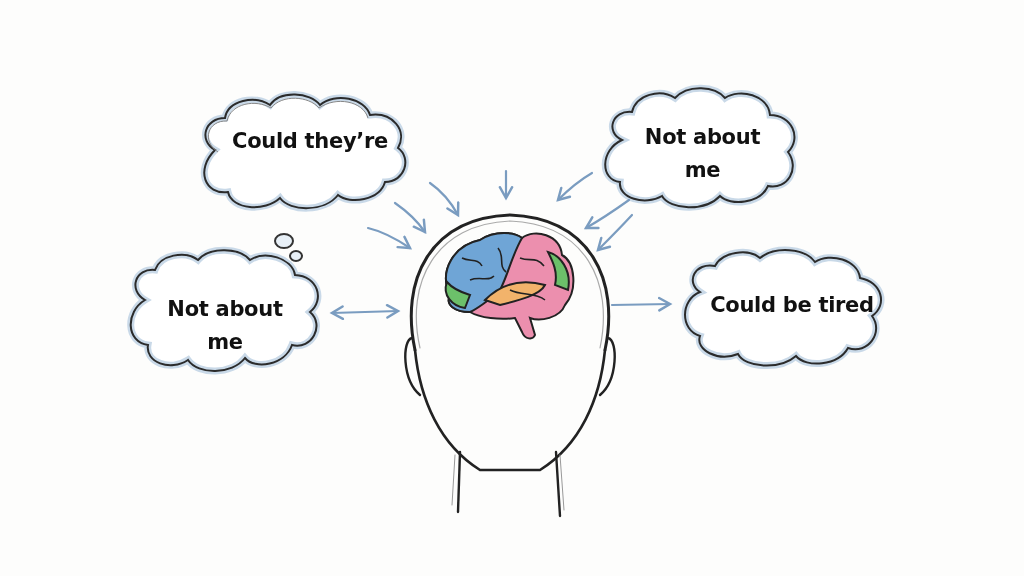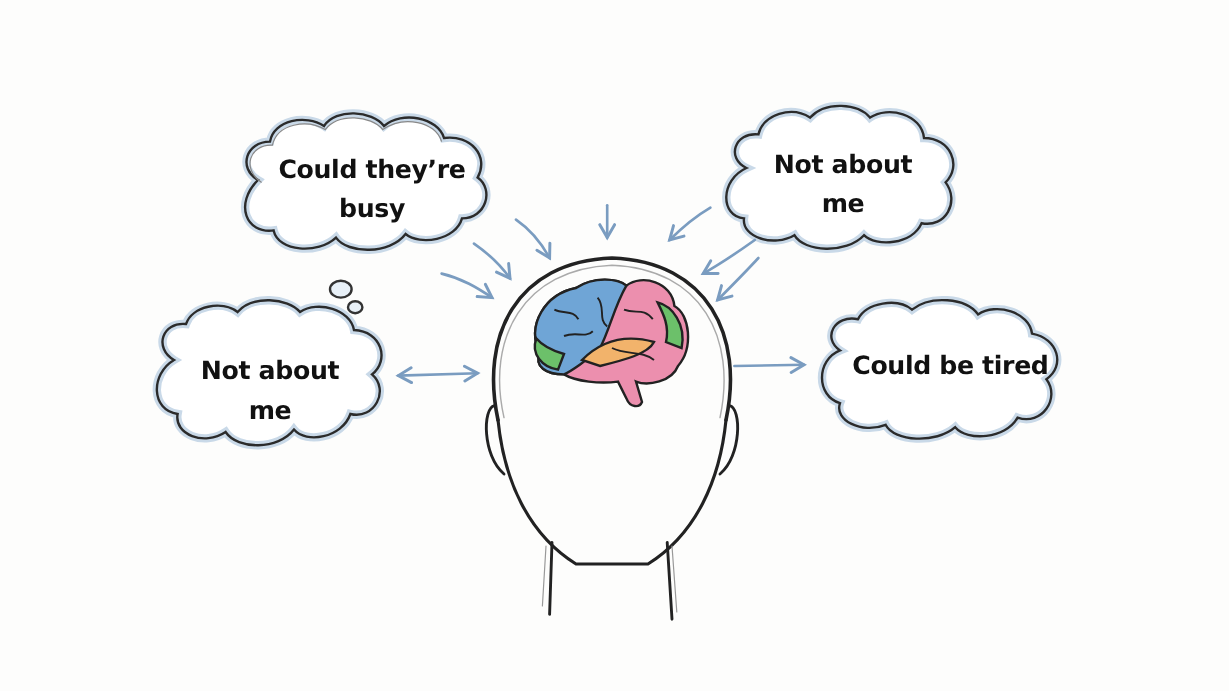--- a/index.html
+++ b/index.html
@@ -74,21 +74,20 @@
     <path d="M592,173 C580,180 568,190 558,200" marker-end="url(#ah)"></path>
     <path d="M629,200 C615,210 600,220 586,228" marker-end="url(#ah)"></path>
     <path d="M632,215 C620,228 608,240 598,250" marker-end="url(#ah)"></path>
     <path d="M332,313 L398,311" marker-start="url(#ah)" marker-end="url(#ah)"></path>
     <path d="M612,305 L670,304" marker-end="url(#ah)"></path>
   </g>
 </svg>
 
 <div class="label" style="left:205px; top:125px; width:210px;">
   <div>Could they’re</div>
-  <div>busy</div>
 </div>
 <div class="label" style="left:610px; top:121px; width:185px;">
   <div>Not about</div>
   <div>me</div>
 </div>
 <div class="label" style="left:130px; top:293px; width:190px;">
   <div>Not about</div>
   <div>me</div>
 </div>
 <div class="label" style="left:690px; top:289px; width:204px;">

